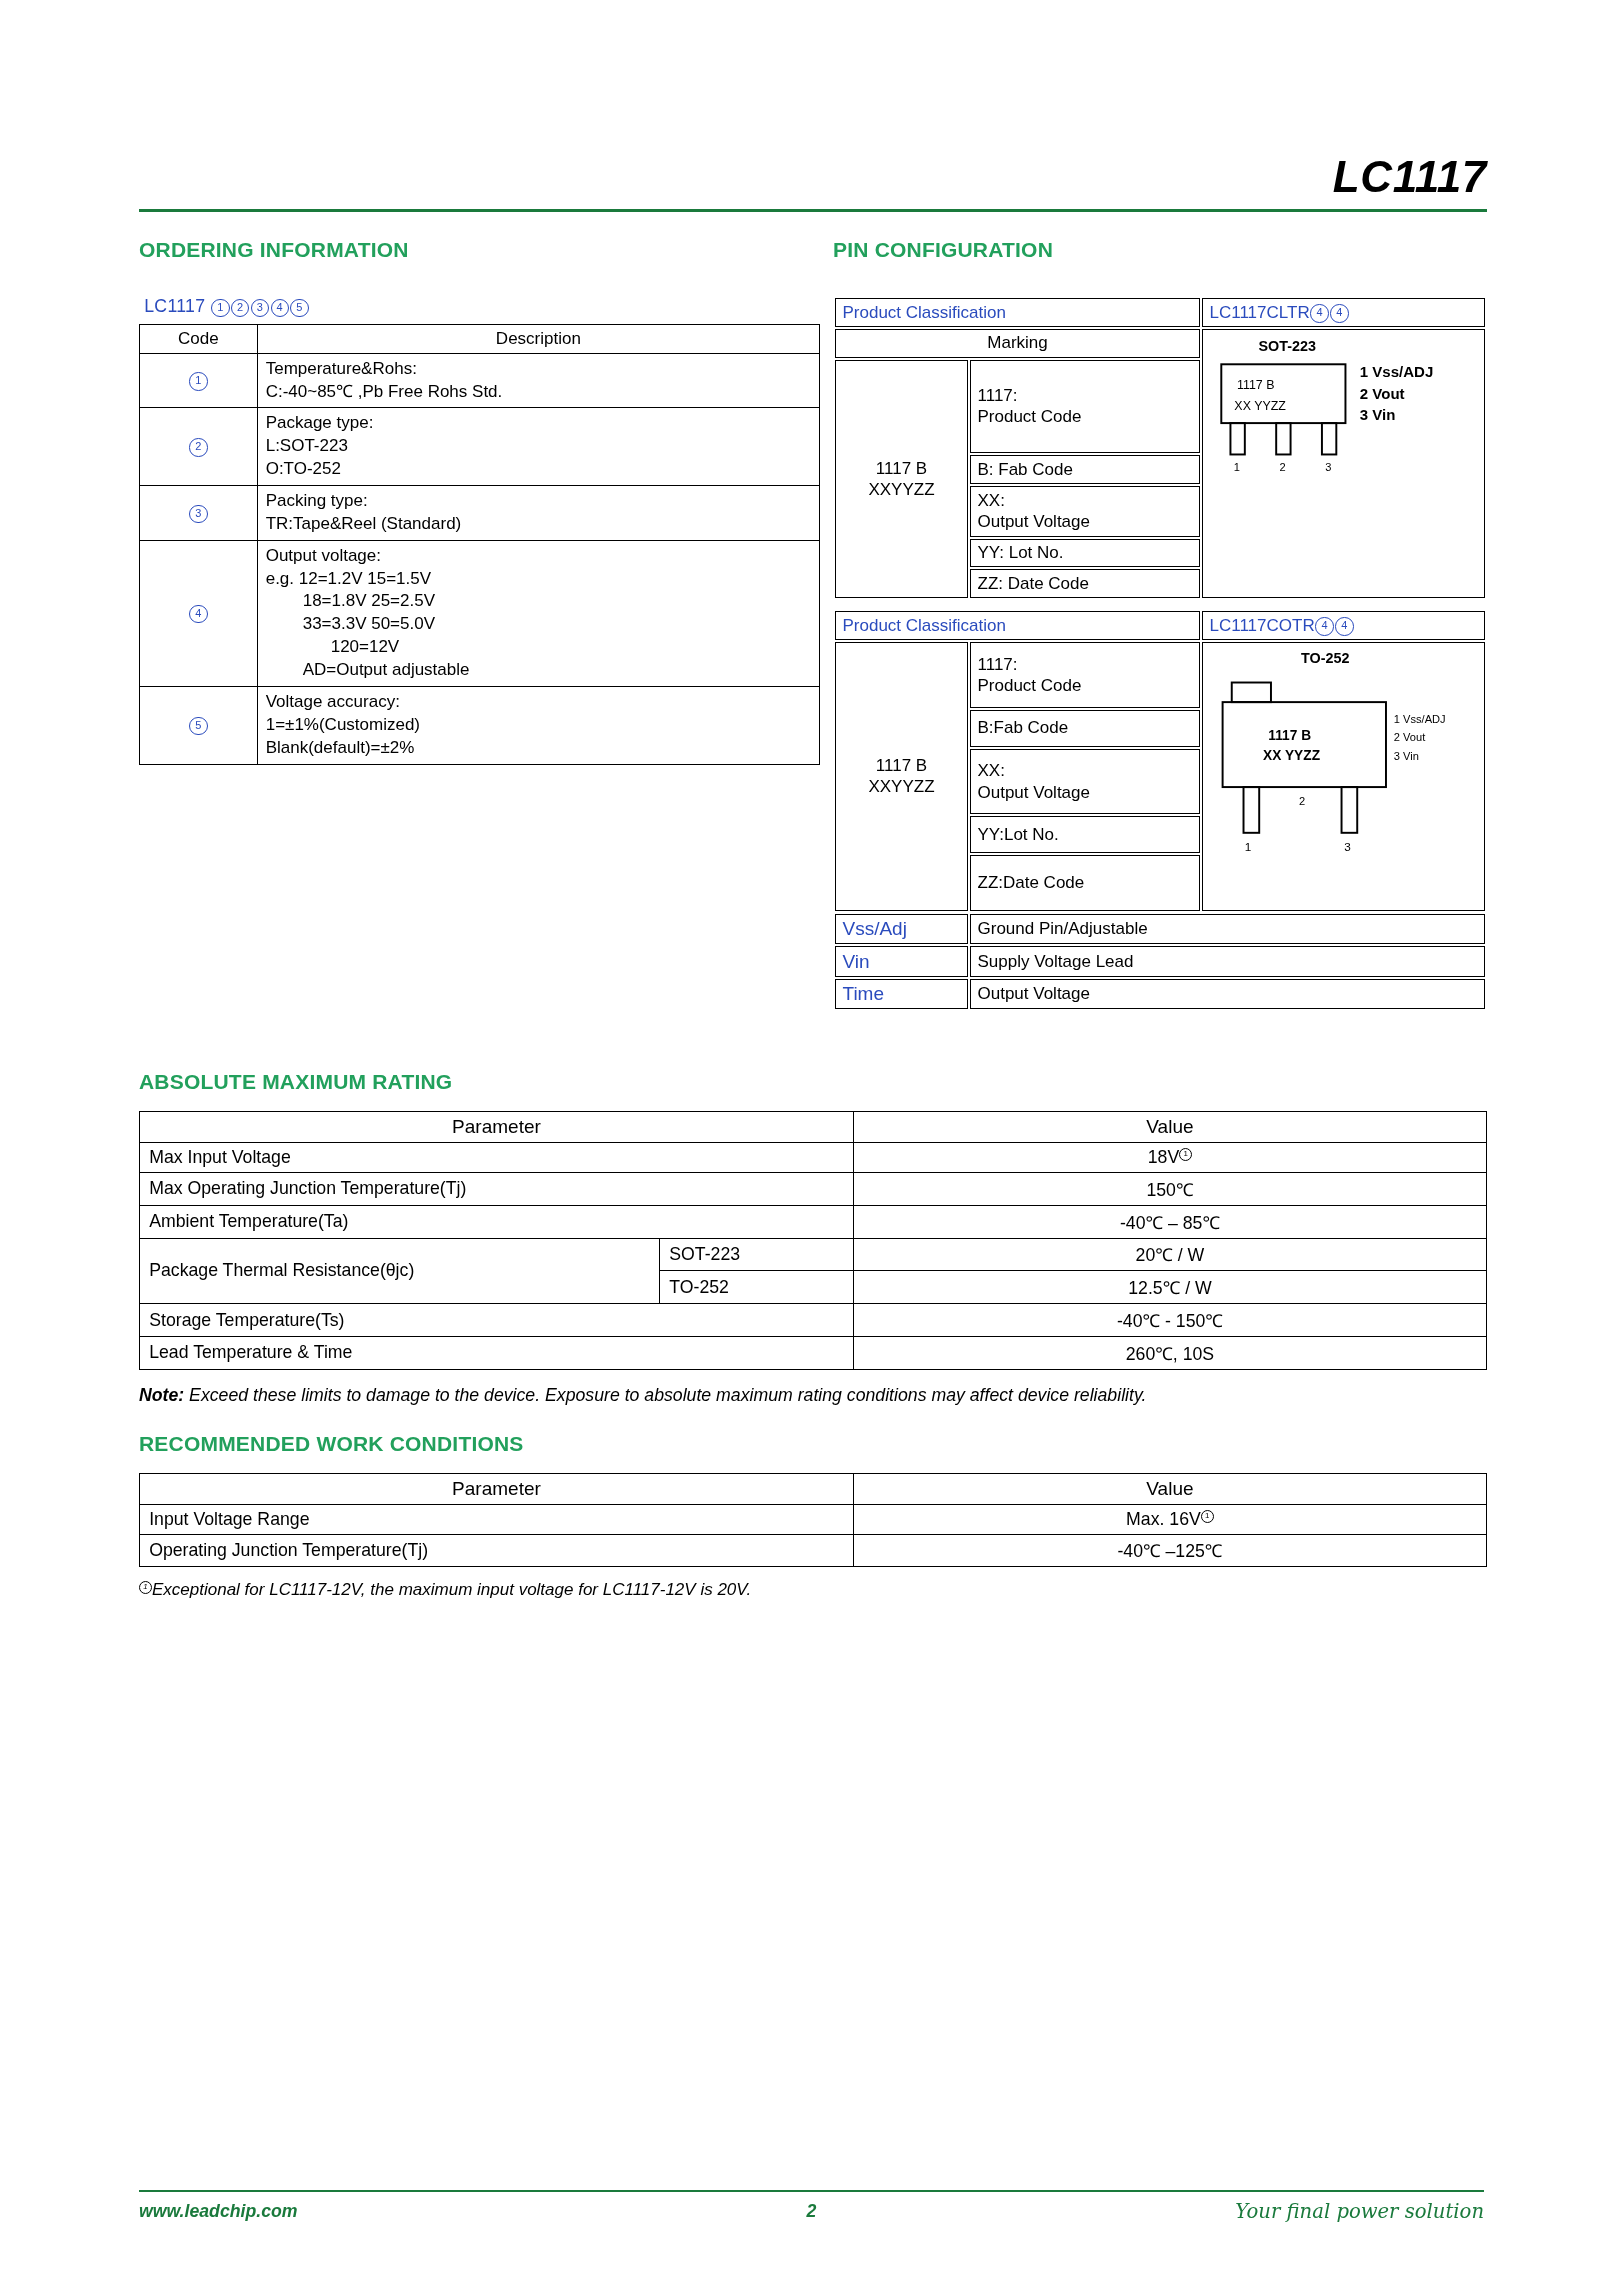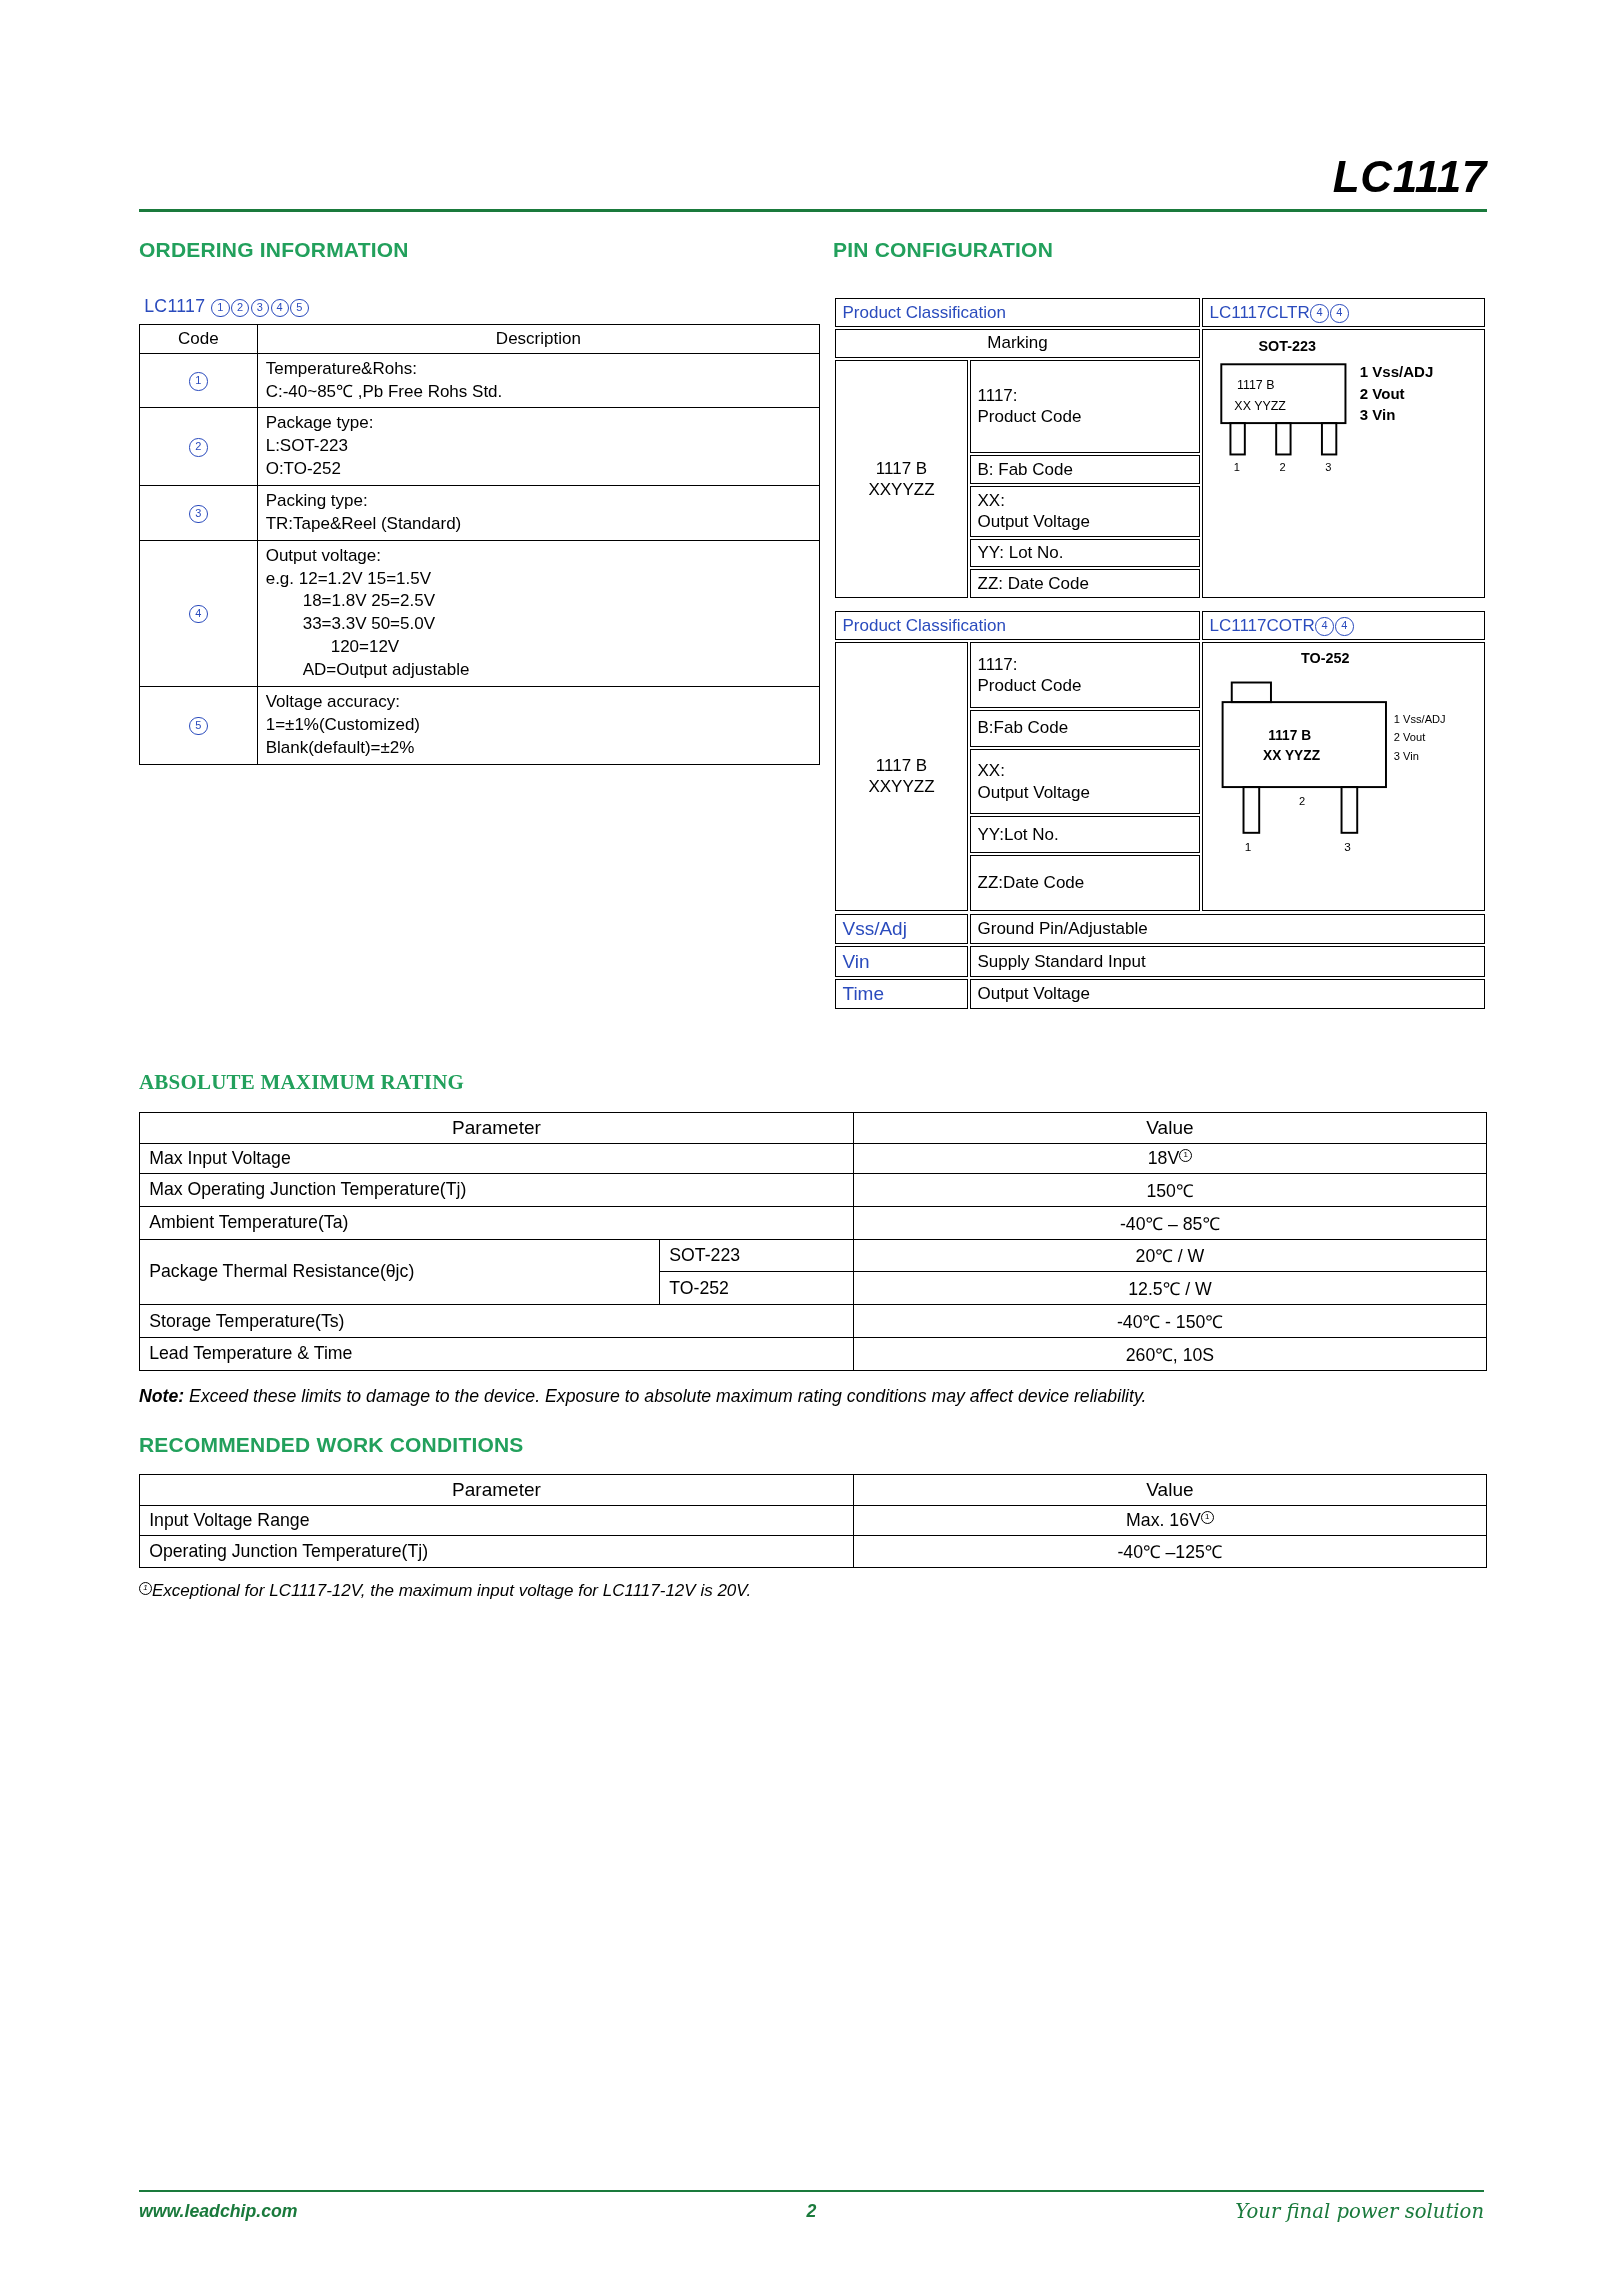--- a/index.html
+++ b/index.html
@@ -186,21 +186,21 @@
   .footer-mid { width: 39px; text-align: center; font-weight: bold; font-style: italic; }
   .footer-right {
     flex: 1;
     text-align: right;
     font-family: "DejaVu Serif", serif;
     font-style: italic;
     font-size: 19.6px;
   }
 
   .mt60 { margin-top: 24px; }
-  .mt90 { margin-top: 59px; font-family: Liberation Serif, serif; }
+  .mt90 { margin-top: 59px; }
 </style>
 </head>
 <body>
 
 <div class="page">
   <div class="content">
 
     <div class="doc-title">LC1117</div>
     <div class="rule-green"></div>
 
@@ -392,21 +392,21 @@
           </table>
 
         <table class="pin-tbl" style="margin-top:-1.3px">
           <tbody>
               <tr>
             <td class="blue" style="width:118px; font-size:19px">Vss/Adj</td>
             <td>Ground Pin/Adjustable</td>
           </tr>
           <tr>
             <td class="blue" style="font-size:19px">Vin</td>
-            <td>Supply Standard Input</td>
+            <td>Supply Voltage Lead</td>
           </tr>
           <tr>
             <td class="blue" style="font-size:19px">Time</td>
             <td>Output Voltage</td>
           </tr>
         </tbody>
           </table>
       </div>
     </div>
 

